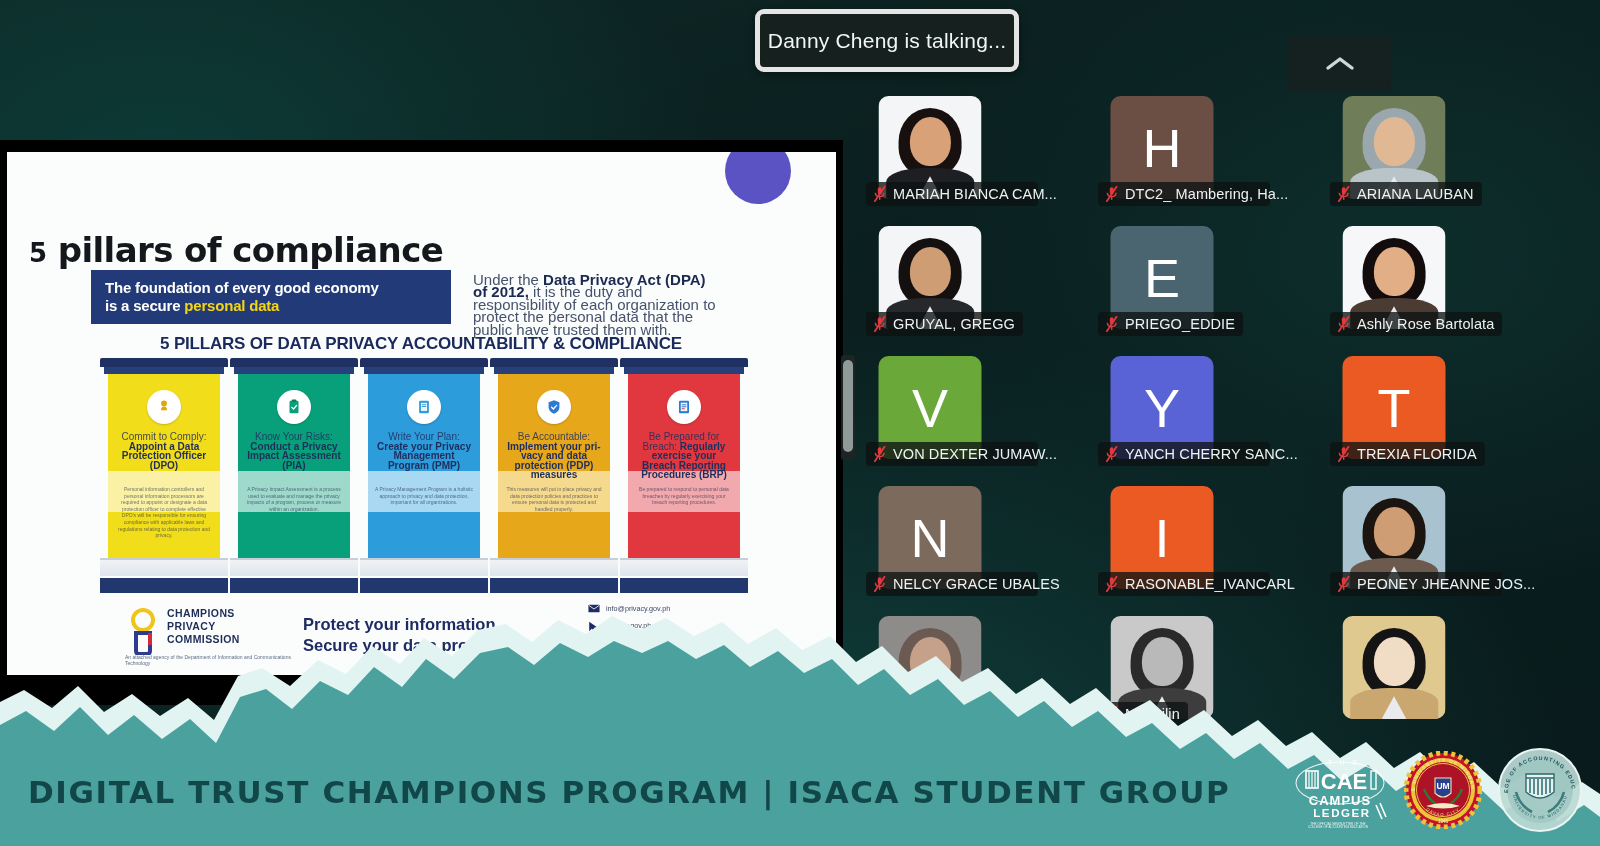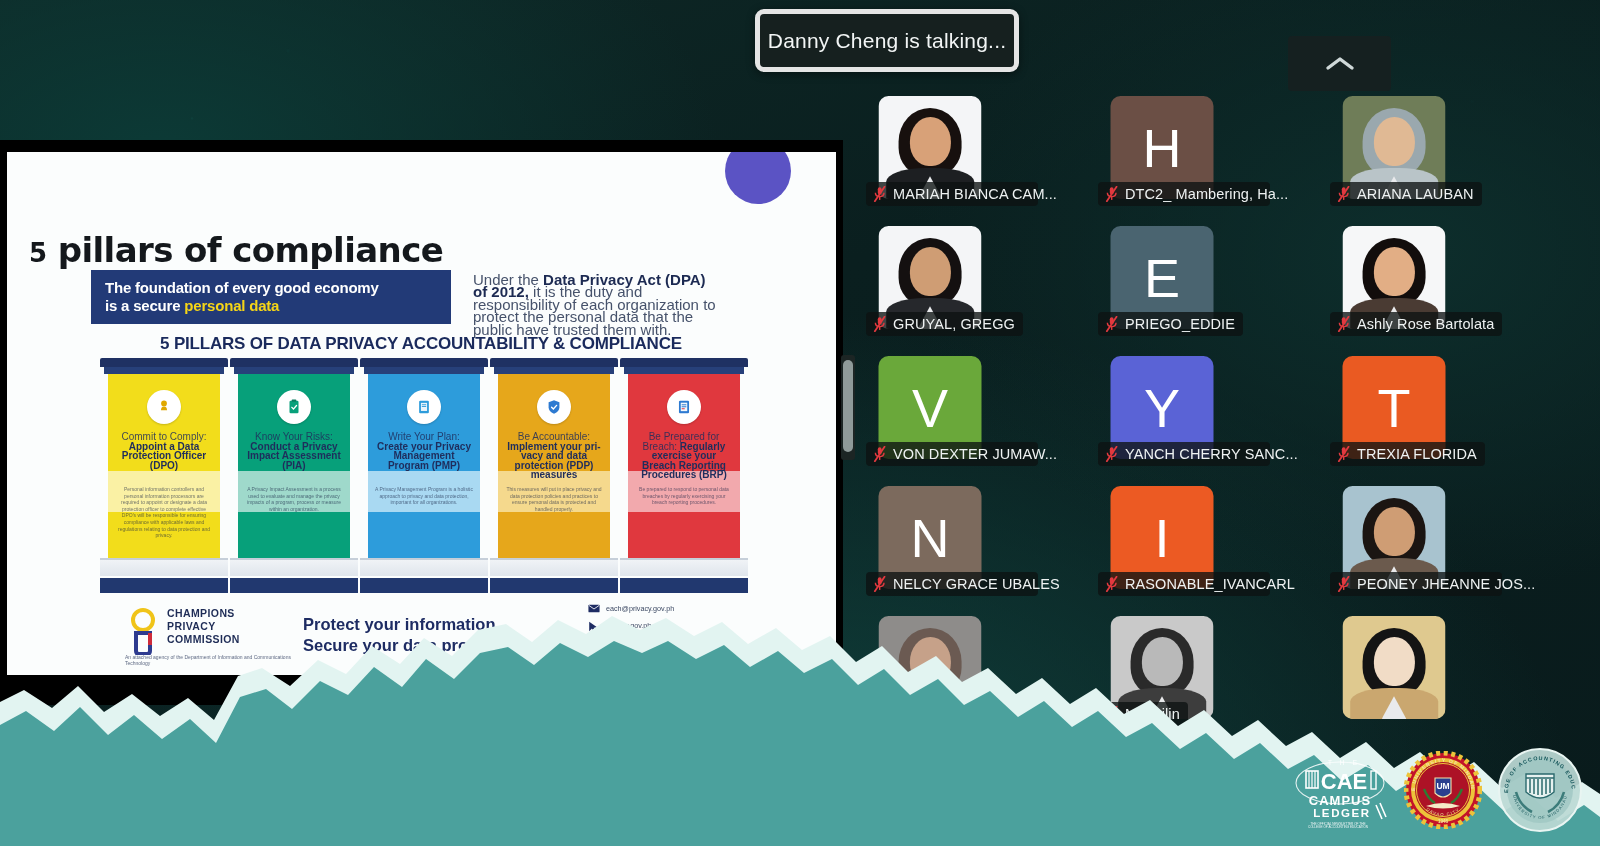--- a/index.html
+++ b/index.html
@@ -389,21 +389,21 @@
         <div>Protect your information,</div>
         <div>Secure your data protection!</div>
       </div>
 
       <div class="contact" id="contacts">
           <div class="row">
             <span class="gl"><svg viewBox="0 0 14 10" width="12" height="9">
                 <rect x=".5" y=".5" width="13" height="9" rx="1" fill="#1e2c63"></rect>
                 <path d="M1 1.4 L7 5.6 L13 1.4" stroke="#fff" stroke-width="1" fill="none"></path>
               </svg></span>
-            <span>each@privacy.gov.ph</span>
+            <span>info@privacy.gov.ph</span>
           </div>
           <div class="row">
             <span class="gl"><svg viewBox="0 0 12 14" width="11" height="12">
                 <path d="M1 1 L1 12 L4.2 8.8 L6.4 13 L8.4 12.1 L6.3 8 L10.6 7.6 Z" fill="#1e2c63"></path>
               </svg></span>
             <span>privacy.gov.ph</span>
           </div>
           <div class="row">
             <span class="gl"><svg viewBox="0 0 14 14" width="12" height="12">
                 <path d="M2.4 1.6 q1.6-.6 2.4.7 l.9 1.6 q.4.8-.4 1.4 l-.7.5 q.9 2 2.9 3.1 l.5-.7 q.6-.8 1.4-.4 l1.7.9 q1.3.8.6 2.3 q-.7 1.3-2.4 1 Q5 11.3 2.6 6.4 Q1.3 3.6 2.4 1.6z" fill="#1e2c63"></path>
@@ -659,20 +659,21 @@
       <path fill="#4ba19d" d="M0,84 L26,70 L54,90 L80,66 L108,94 L134,74 L162,98 L190,78 L216,102 L240,56
         L266,48 L292,68 L320,40 L348,54 L374,26 L402,46 L426,18 L454,38 L480,12 L508,6 L534,24 L560,2
         L588,16 L614,0 L642,12 L668,0 L696,18 L724,4 L750,26 L778,10 L804,32 L832,18 L858,44 L884,28
         L910,54 L938,38 L964,64 L990,50 L1018,76 L1044,60 L1072,86 L1098,70 L1126,96 L1152,82 L1180,108
         L1206,92 L1234,118 L1260,102 L1288,128 L1314,114 L1342,140 L1368,124 L1396,150 L1422,134
         L1450,160 L1476,144 L1504,170 L1530,154 L1558,180 L1584,164 L1600,176 L1600,205 L0,205 Z"></path>
     </svg>
   </div>
 
   <div class="footer-band">
+    <div class="footer-title">DIGITAL TRUST CHAMPIONS PROGRAM | ISACA STUDENT GROUP</div>
 
     <div class="logos">
 
       <div class="logo-cae">
         <svg viewBox="0 0 96 82" width="96" height="82">
           <ellipse cx="48" cy="34" rx="44" ry="21" fill="none" stroke="#ffffff" stroke-width="1.1" opacity=".85"></ellipse>
           <rect x="14" y="22" width="12" height="17" fill="none" stroke="#fff" stroke-width="1.6"></rect>
           <line x1="17" y1="22" x2="17" y2="39" stroke="#fff" stroke-width="1.2"></line>
           <line x1="20" y1="22" x2="20" y2="39" stroke="#fff" stroke-width="1.2"></line>
           <line x1="23" y1="22" x2="23" y2="39" stroke="#fff" stroke-width="1.2"></line>

